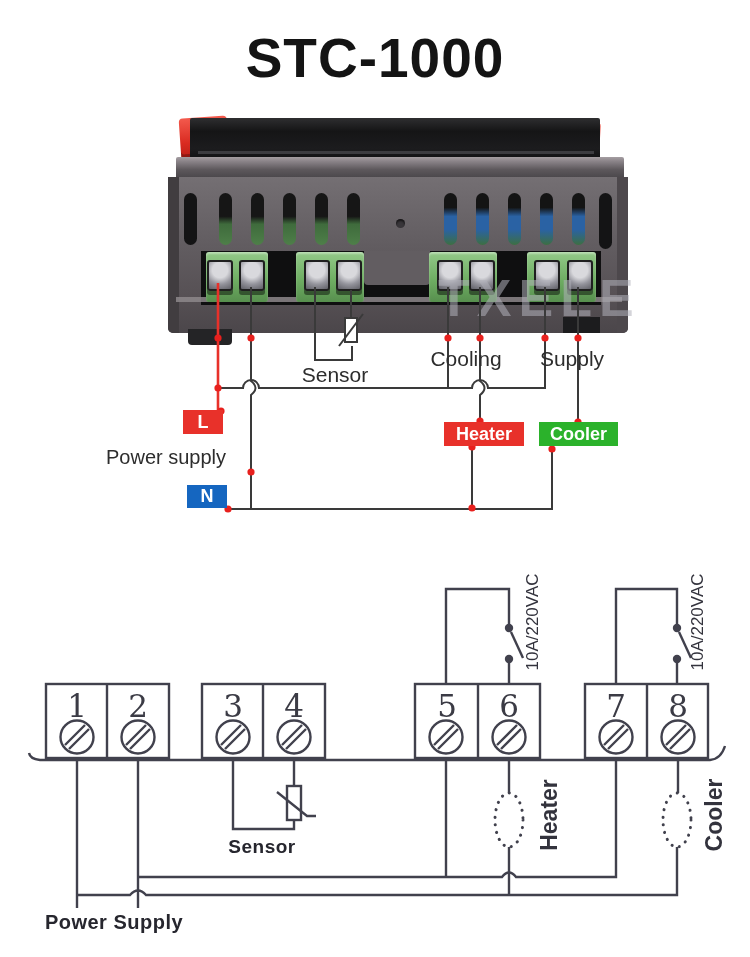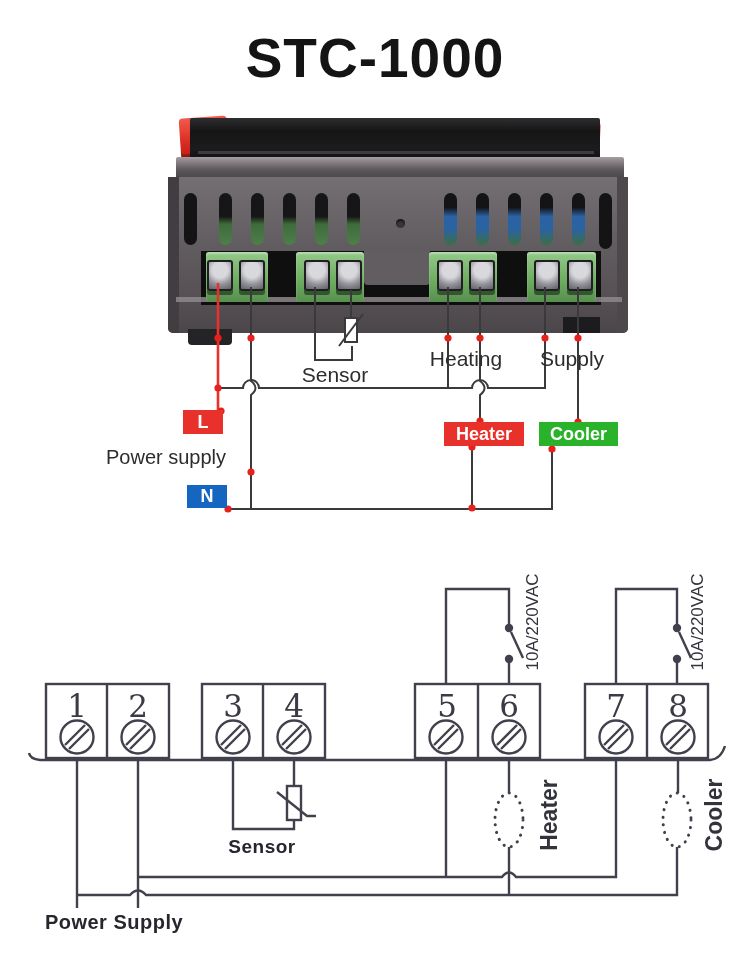--- a/index.html
+++ b/index.html
@@ -111,20 +111,21 @@
     <div class="abs tscrew" style="left:136px;"></div>
     <div class="abs tscrew" style="left:168px;"></div>
     <div class="abs tscrew" style="left:269px;"></div>
     <div class="abs tscrew" style="left:301px;"></div>
     <div class="abs tscrew" style="left:366px;"></div>
     <div class="abs tscrew" style="left:399px;"></div>
     <div class="abs p-foot"></div>
     <div class="abs p-notch"></div>
   </div>
 
+  <div class="abs watermark">TXELE</div>
 
   <svg class="abs svg-top" width="750" height="290" viewBox="0 0 750 290">
     <g stroke="#3a3a3a" stroke-width="2" fill="none">
       <path d="M251,37 L251,131 Q260,138 251,145 L251,259"></path>
       <path d="M315,37 L315,110 L352,110 L352,96"></path>
       <path d="M351,40 L351,68"></path>
       <path d="M448,37 L448,138"></path>
       <path d="M480,37 L480,131 Q489,138 480,145 L480,172"></path>
       <path d="M545,37 L545,139"></path>
       <path d="M578,37 L578,172"></path>
@@ -149,21 +150,21 @@
         <circle cx="228" cy="259" r="3.6"></circle>
       <circle cx="480" cy="171" r="3.6"></circle>
         <circle cx="578" cy="172" r="3.6"></circle>
       <circle cx="472" cy="197" r="3.6"></circle>
         <circle cx="552" cy="199" r="3.6"></circle>
       <circle cx="472" cy="258" r="3.6"></circle>
     </g>
   </svg>
 
   <div class="abs lbl" style="left:290px;top:363px;width:90px;">Sensor</div>
-  <div class="abs lbl" style="left:421px;top:347px;width:90px;">Heating</div>
+  <div class="abs lbl" style="left:421px;top:347px;width:90px;">Cooling</div>
   <div class="abs lbl" style="left:527px;top:347px;width:90px;">Supply</div>
   <div class="abs lbl" style="left:96px;top:446px;width:140px;font-size:20px;">Power supply</div>
   <div class="abs badge badge-l">L</div>
   <div class="abs badge badge-n">N</div>
   <div class="abs badge badge-heater">Heater</div>
   <div class="abs badge badge-cooler">Cooler</div>
 
   <svg class="abs svg-bot" width="750" height="397" viewBox="0 0 750 397">
     <g stroke="#41414d" stroke-width="2.4" fill="none">
       <path d="M29,193 Q30,199 40,200 L710,200 Q721,199 725,186"></path>

